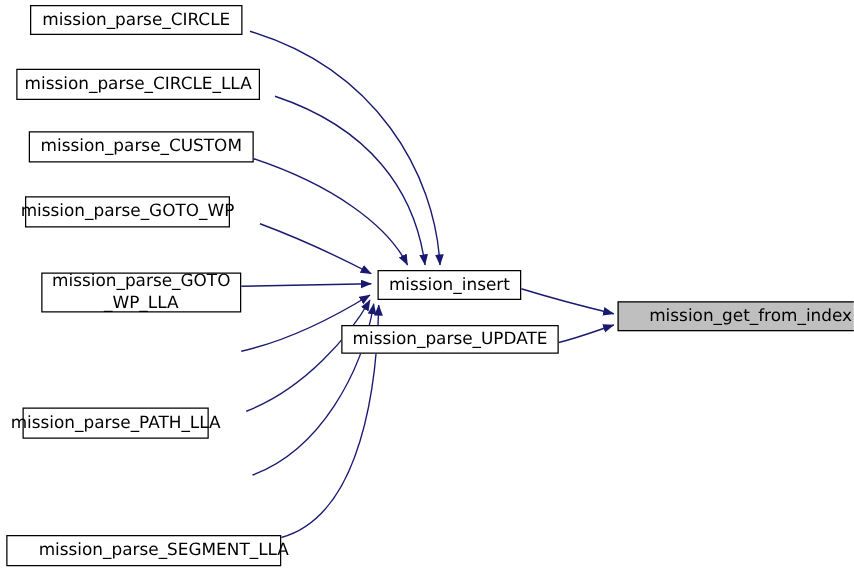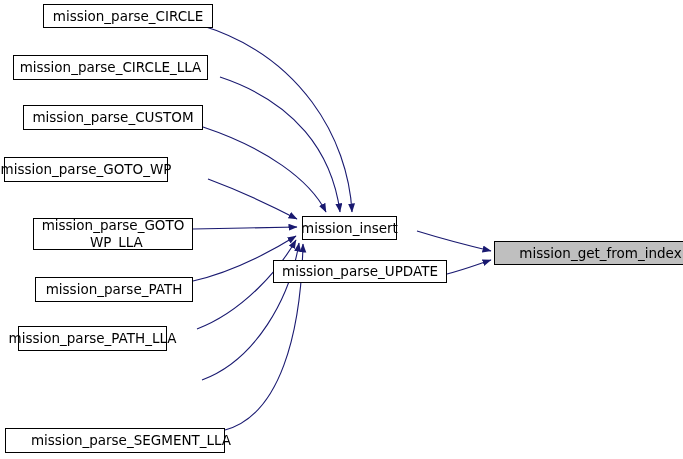--- a/index.html
+++ b/index.html
@@ -69,37 +69,36 @@
     <path class="edge" d="M208,179 C243,192 272,206 297,219" marker-end="url(#arrow)"></path>
     <path class="edge" d="M193,229 C228,228 262,228 297,227" marker-end="url(#arrow)"></path>
     <path class="edge" d="M193,281 C233,272 270,252 296,236" marker-end="url(#arrow)"></path>
     <path class="edge" d="M197,329 C244,311 280,268 296,240" marker-end="url(#arrow)"></path>
     <path class="edge" d="M202,380 C256,360 290,298 299,243" marker-end="url(#arrow)"></path>
     <path class="edge" d="M225,430 C280,415 301,334 303,244" marker-end="url(#arrow)"></path>
     <path class="edge" d="M417,231 C443,239 466,245 491,251" marker-end="url(#arrow)"></path>
     <path class="edge" d="M447,274 C463,270 476,265 491,260" marker-end="url(#arrow)"></path>
   </svg>
 
-  <div class="node" style="left:43px; top:4px; width:170px; height:24px;">mission_parse_CIRCLE</div>
+  <div class="node" style="left:24px; top:4px; width:170px; height:24px;">mission_parse_CIRCLE</div>
 
   <div class="node" style="left:13px; top:55px; width:195px; height:25px;">mission_parse_CIRCLE_LLA</div>
 
   <div class="node" style="left:23px; top:105px; width:180px; height:25px;">mission_parse_CUSTOM</div>
 
-  <div class="node" style="left:4px; top:157px; width:164px; height:25px;">mission_parse_GOTO_WP</div>
+  <div class="node" style="left:20px; top:157px; width:164px; height:25px;">mission_parse_GOTO_WP</div>
 
   <div class="node" style="left:33px; top:218px; width:160px; height:32px;">mission_parse_GOTO
 _WP_LLA</div>
 
-  <div class="node" style="left:35px; top:277px; width:158px; height:25px;">mission_parse_PATH</div>
 
   <div class="node" style="left:18px; top:326px; width:149px; height:25px;">mission_parse_PATH_LLA</div>
 
 
   <div class="node" style="left:5px; top:428px; width:220px; height:25px;padding-left:32px;">mission_parse_SEGMENT_LLA</div>
 
-  <div class="node" style="left:302px; top:216px; width:95px; height:24px;text-align:center;">mission_insert</div>
+  <div class="node" style="left:302px; top:216px; width:115px; height:24px;text-align:center;">mission_insert</div>
 
   <div class="node" style="left:273px; top:260px; width:174px; height:23px;">mission_parse_UPDATE</div>
 
   <div class="node highlight" style="left:494px; top:241px; width:213px; height:24px;">mission_get_from_index</div>
 
 </div>
 
 </body></html>

